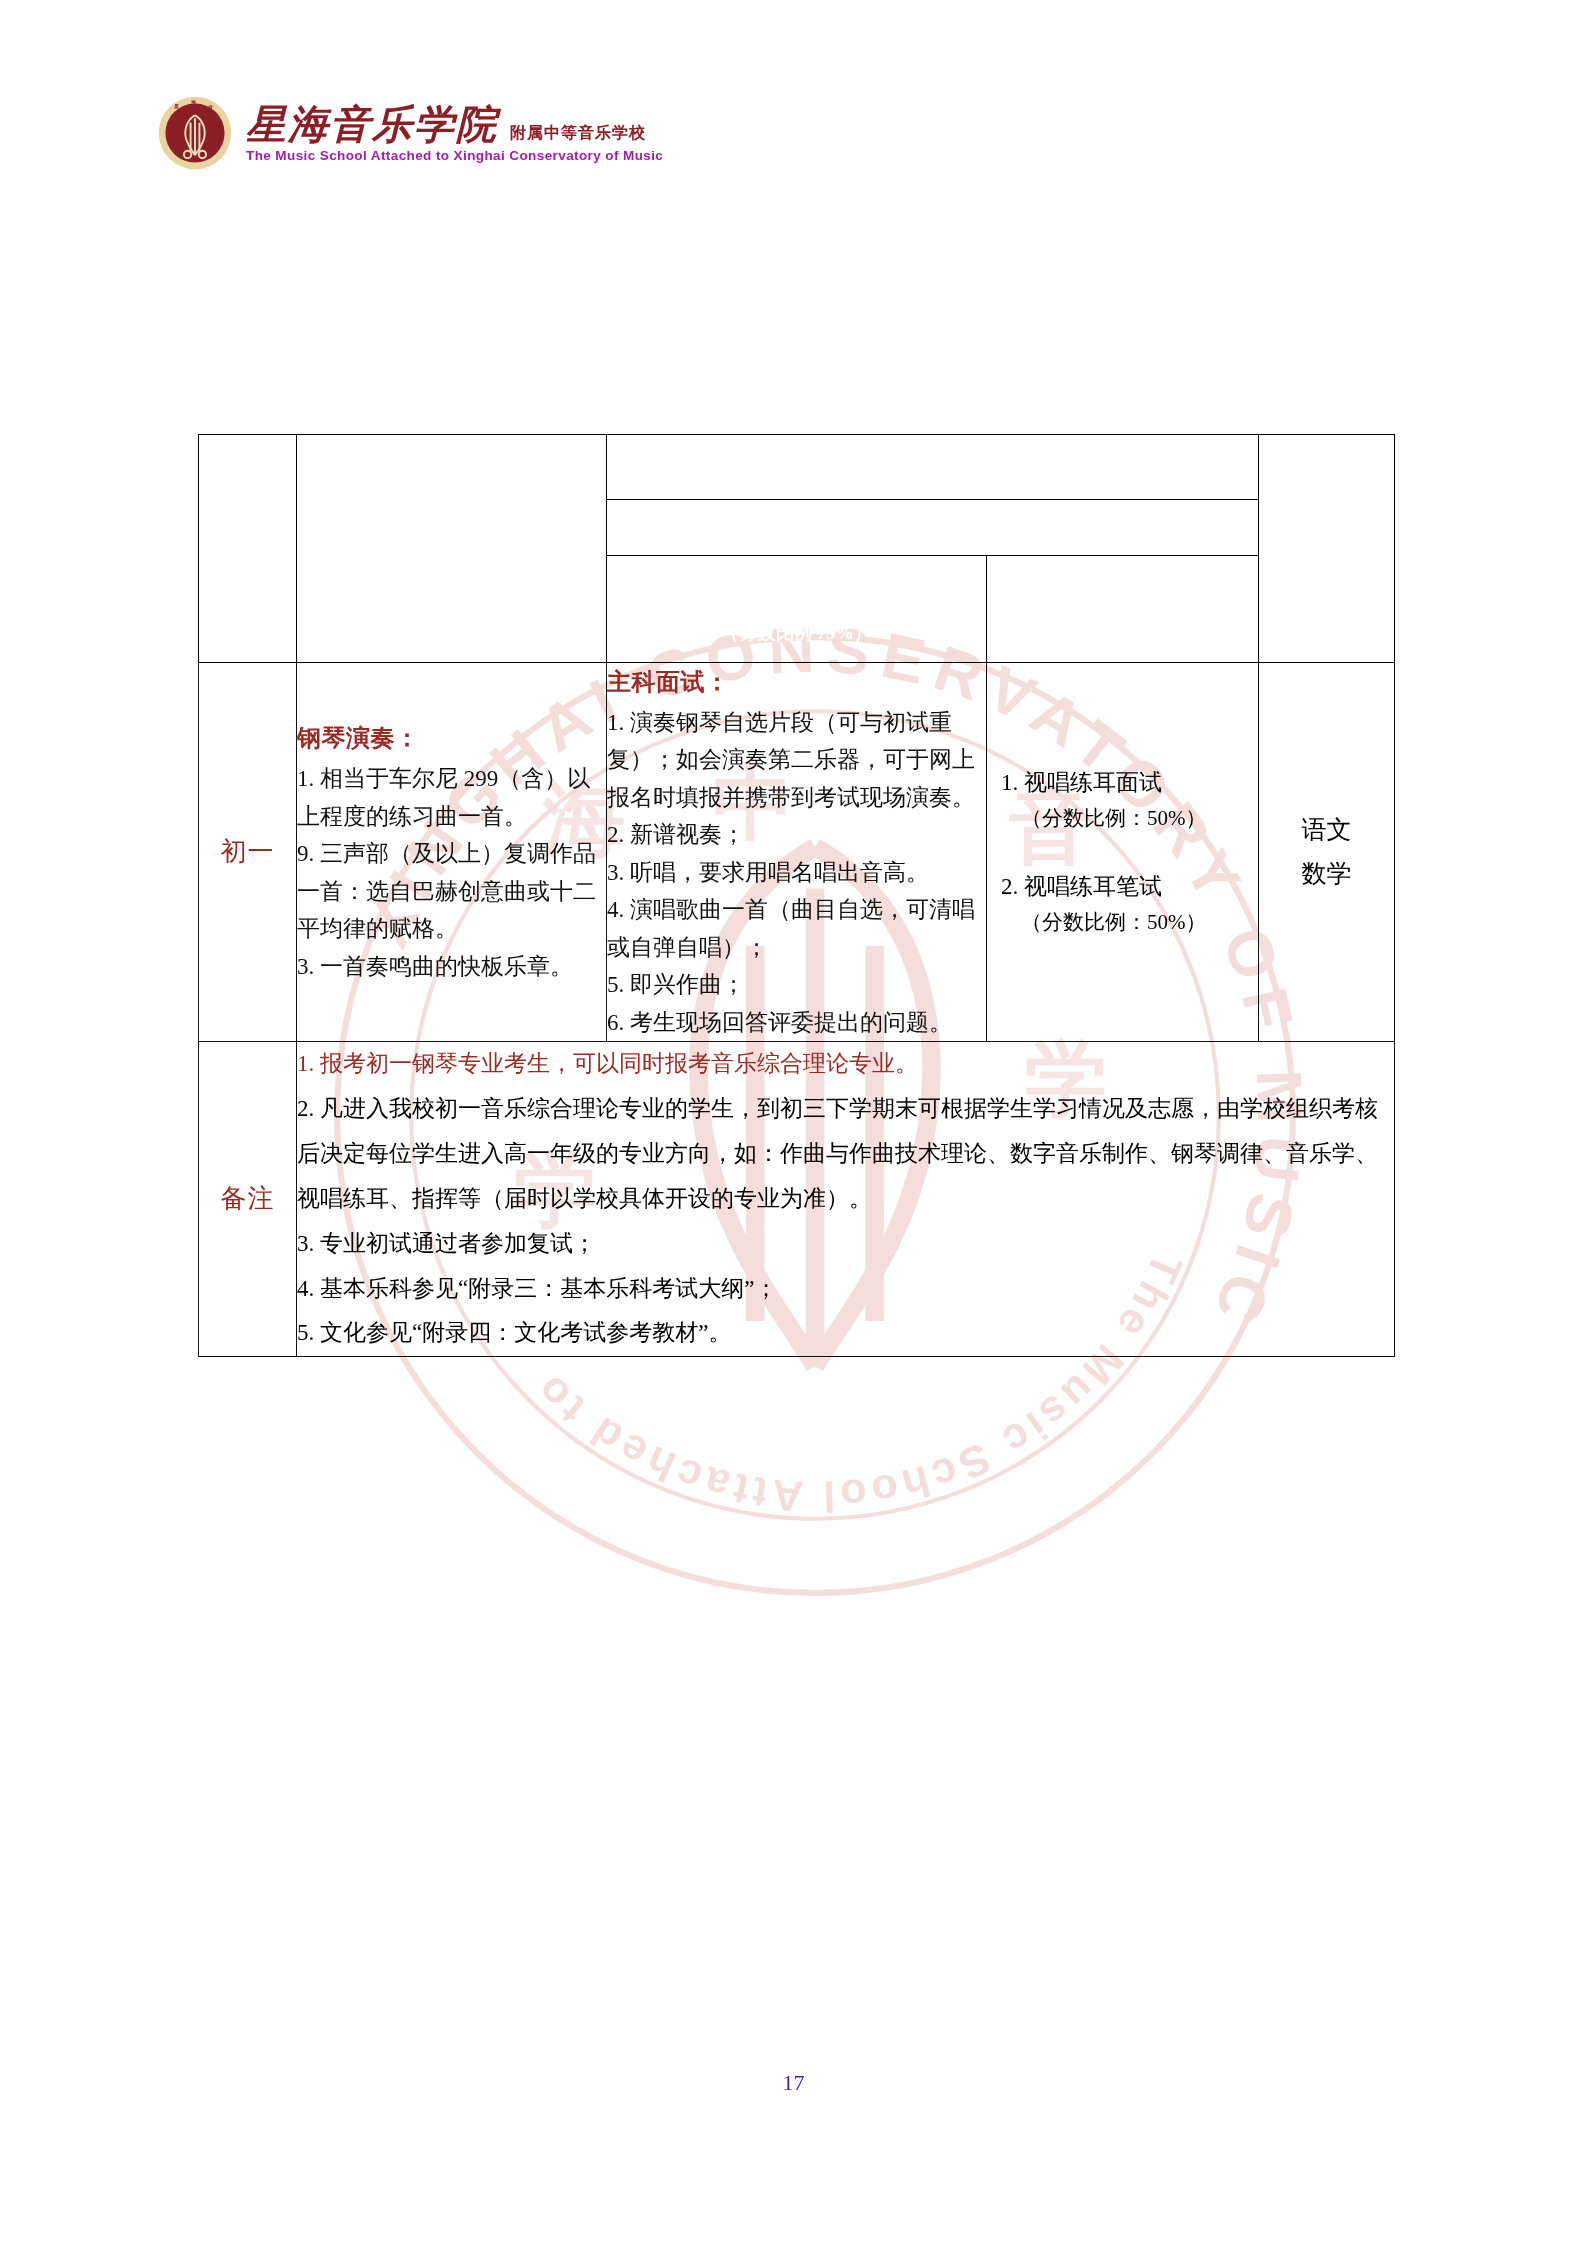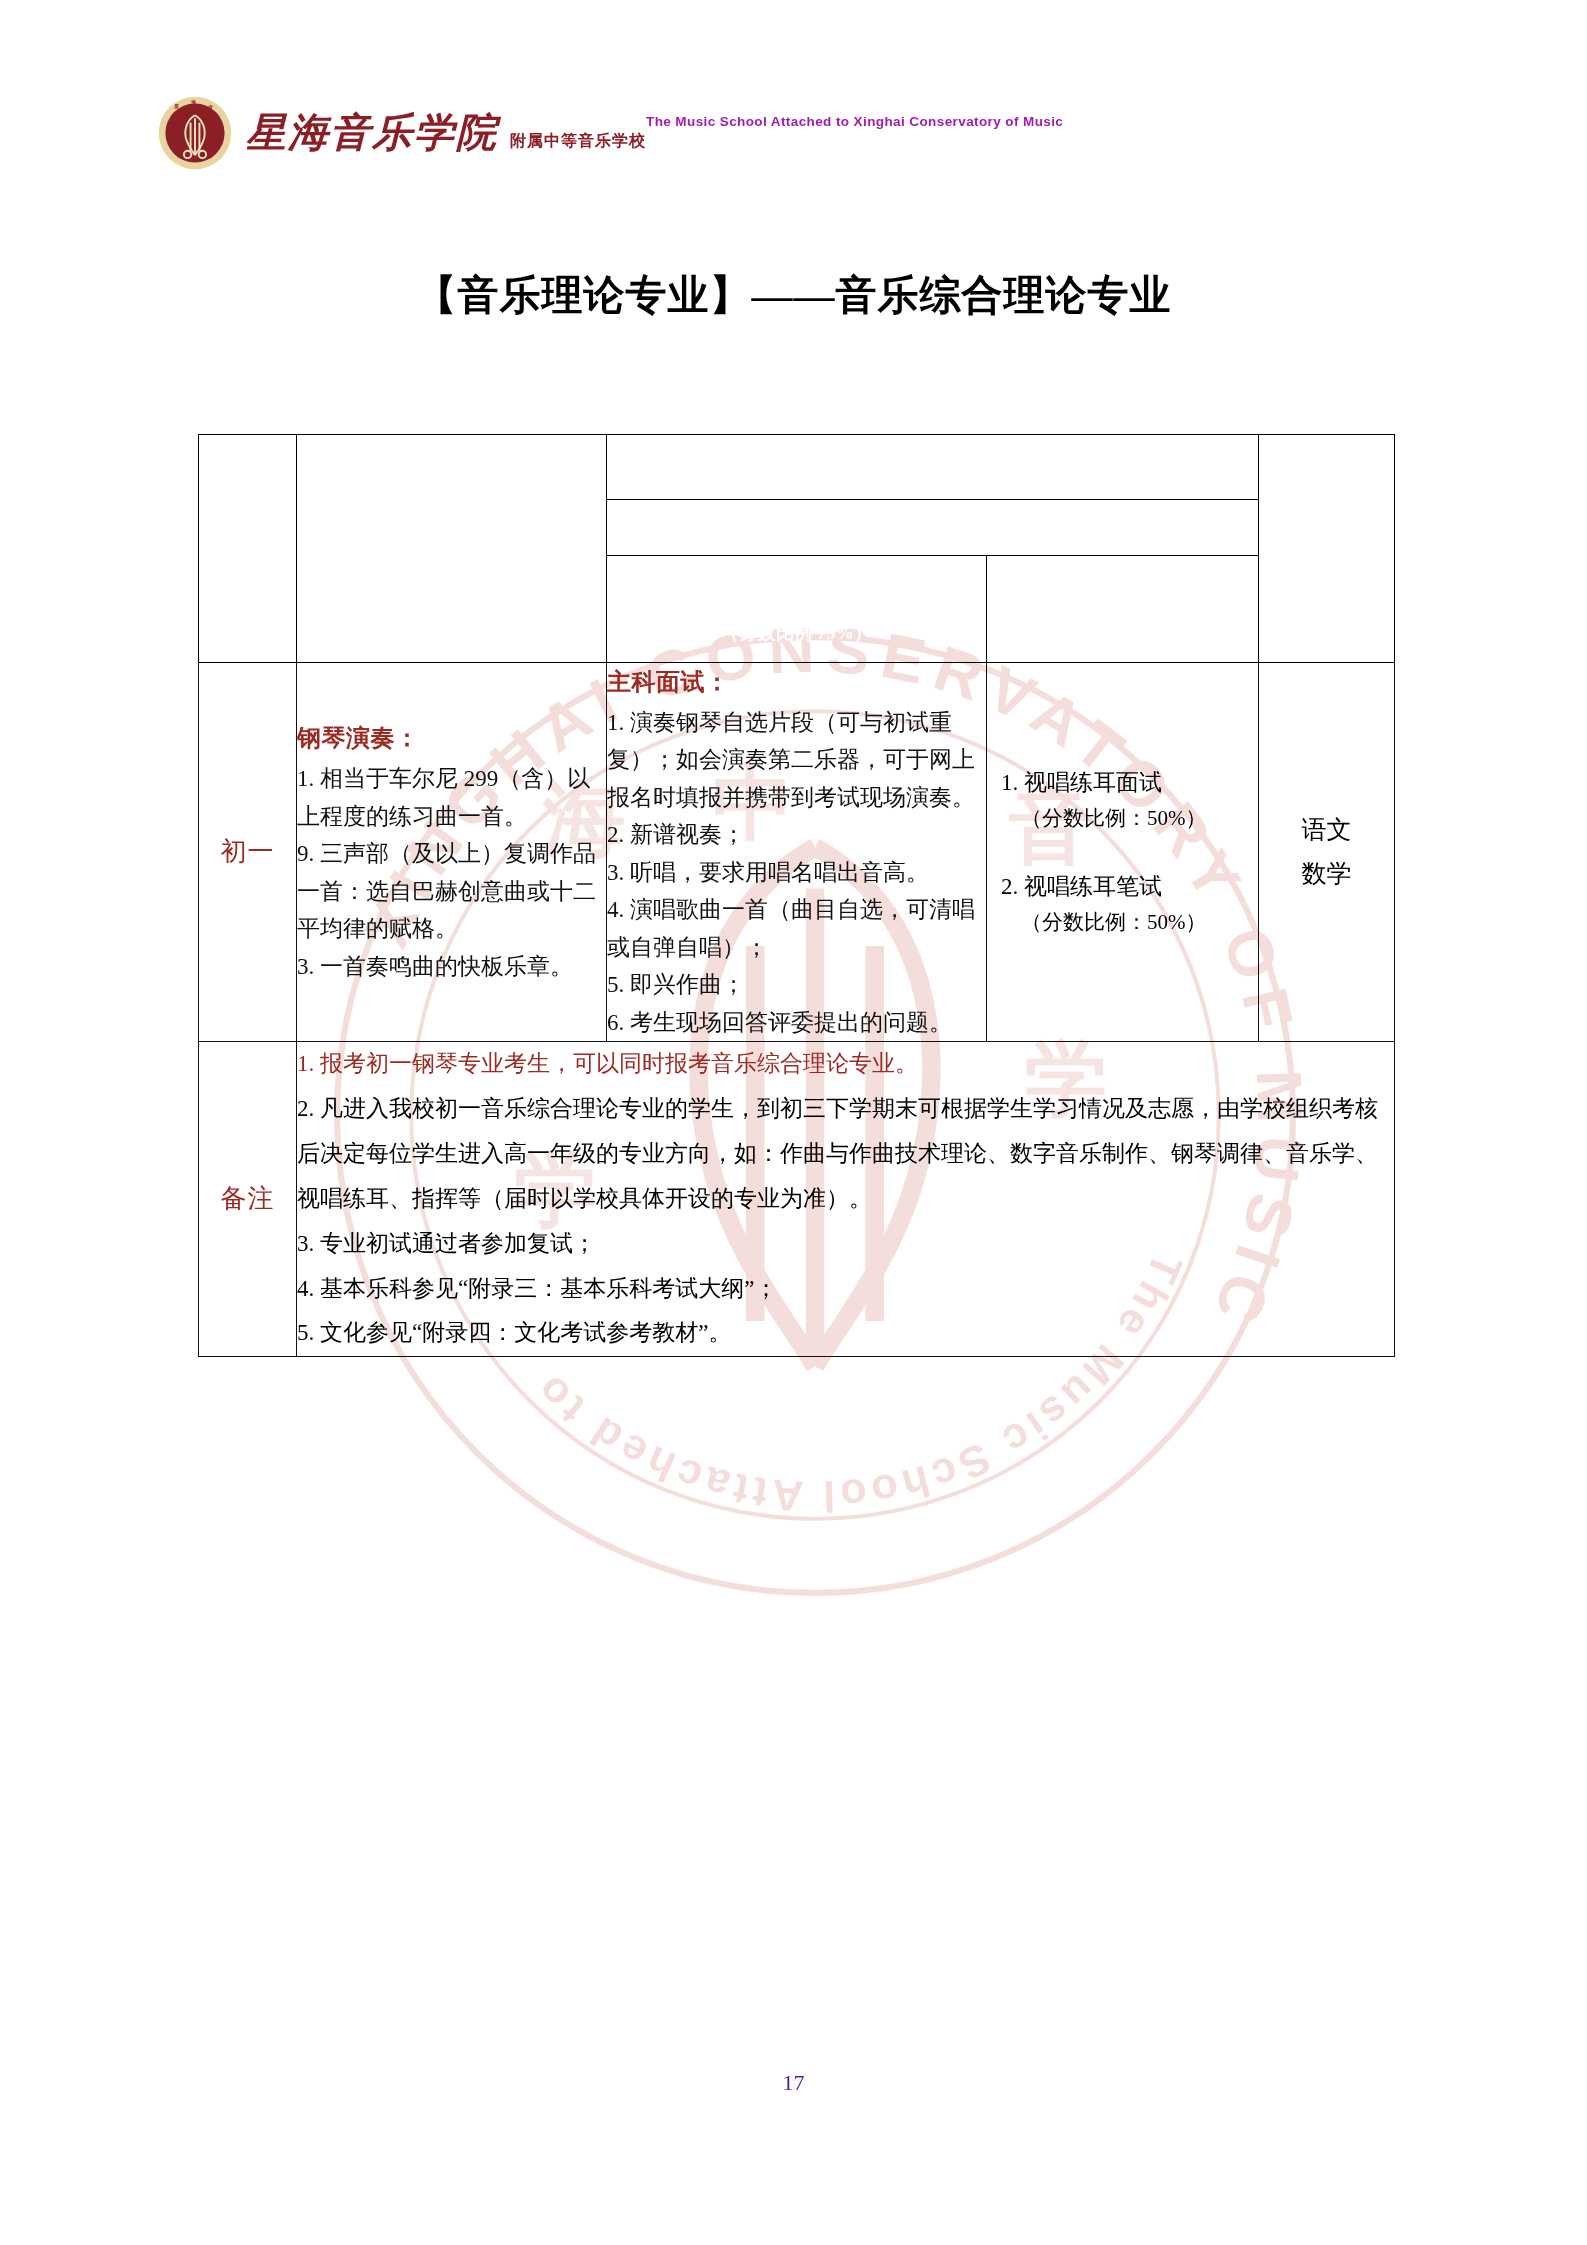--- a/index.html
+++ b/index.html
@@ -49,20 +49,21 @@
     width: 74px;
     height: 74px;
     flex: 0 0 74px;
     position: relative;
   }
   .crest svg { width: 74px; height: 74px; display: block; }
 
   .mast-text {
     margin-left: 14px;
     display: flex;
+    flex-direction: column;
     justify-content: center;
   }
   .mast-row1 {
     display: flex;
     align-items: baseline;
     white-space: nowrap;
   }
   .mast-cn {
     font-family: "Liberation Serif", "DejaVu Serif", serif;
     font-size: 40px;
@@ -289,21 +290,20 @@
     </div>
     <div class="mast-text">
       <div class="mast-row1">
         <span class="mast-cn">星海音乐学院</span>
         <span class="mast-sub">附属中等音乐学校</span>
       </div>
       <div class="mast-en">The Music School Attached to Xinghai Conservatory of Music</div>
     </div>
   </div>
 
-  <div class="doc-title">【音乐理论专业】——音乐综合理论专业</div>
 
 
   <div class="tbl-wrap">
     <table class="main">
       <colgroup>
         <col style="width:98px">
         <col style="width:310px">
         <col style="width:380px">
         <col style="width:272px">
         <col style="width:136px">

